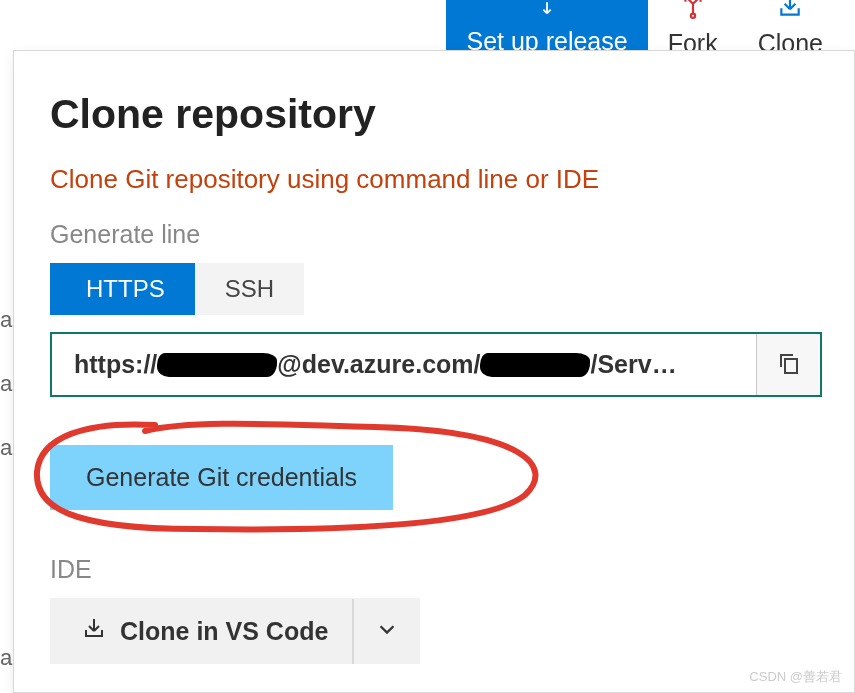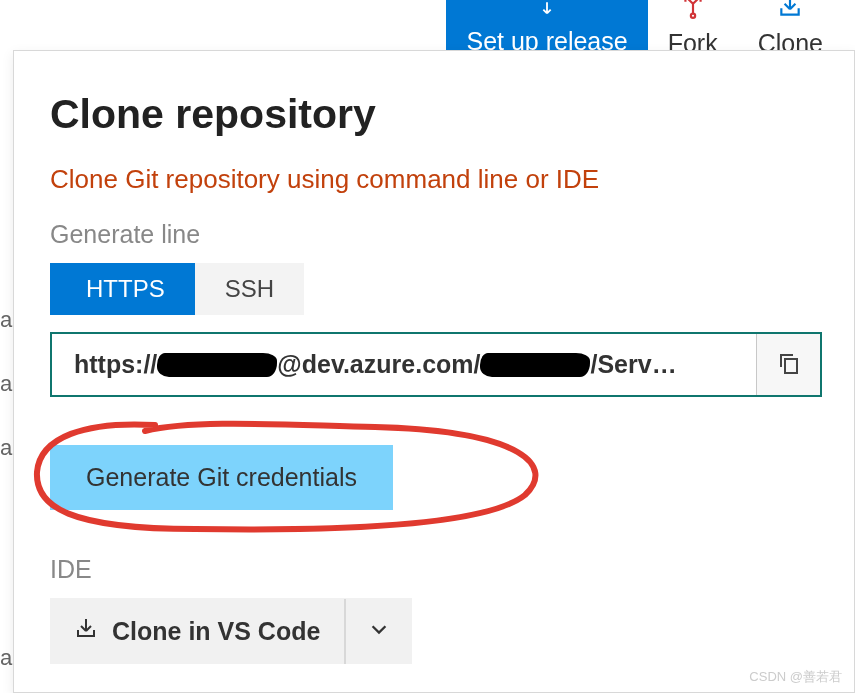--- a/index.html
+++ b/index.html
@@ -143,20 +143,21 @@
       pointer-events: none;
     }
     .ide-btn {
       display: inline-flex;
       align-items: center;
       background: #f1f1f1;
       border: none;
       cursor: pointer;
       font-size: 25px;
       color: #333;
+      padding-left: 8px;
     }
     .ide-btn-main {
       display: flex;
       align-items: center;
       gap: 14px;
       padding: 18px 24px;
     }
     .ide-btn-drop {
       padding: 18px 22px;
       border-left: 2px solid #d8d8d8;

